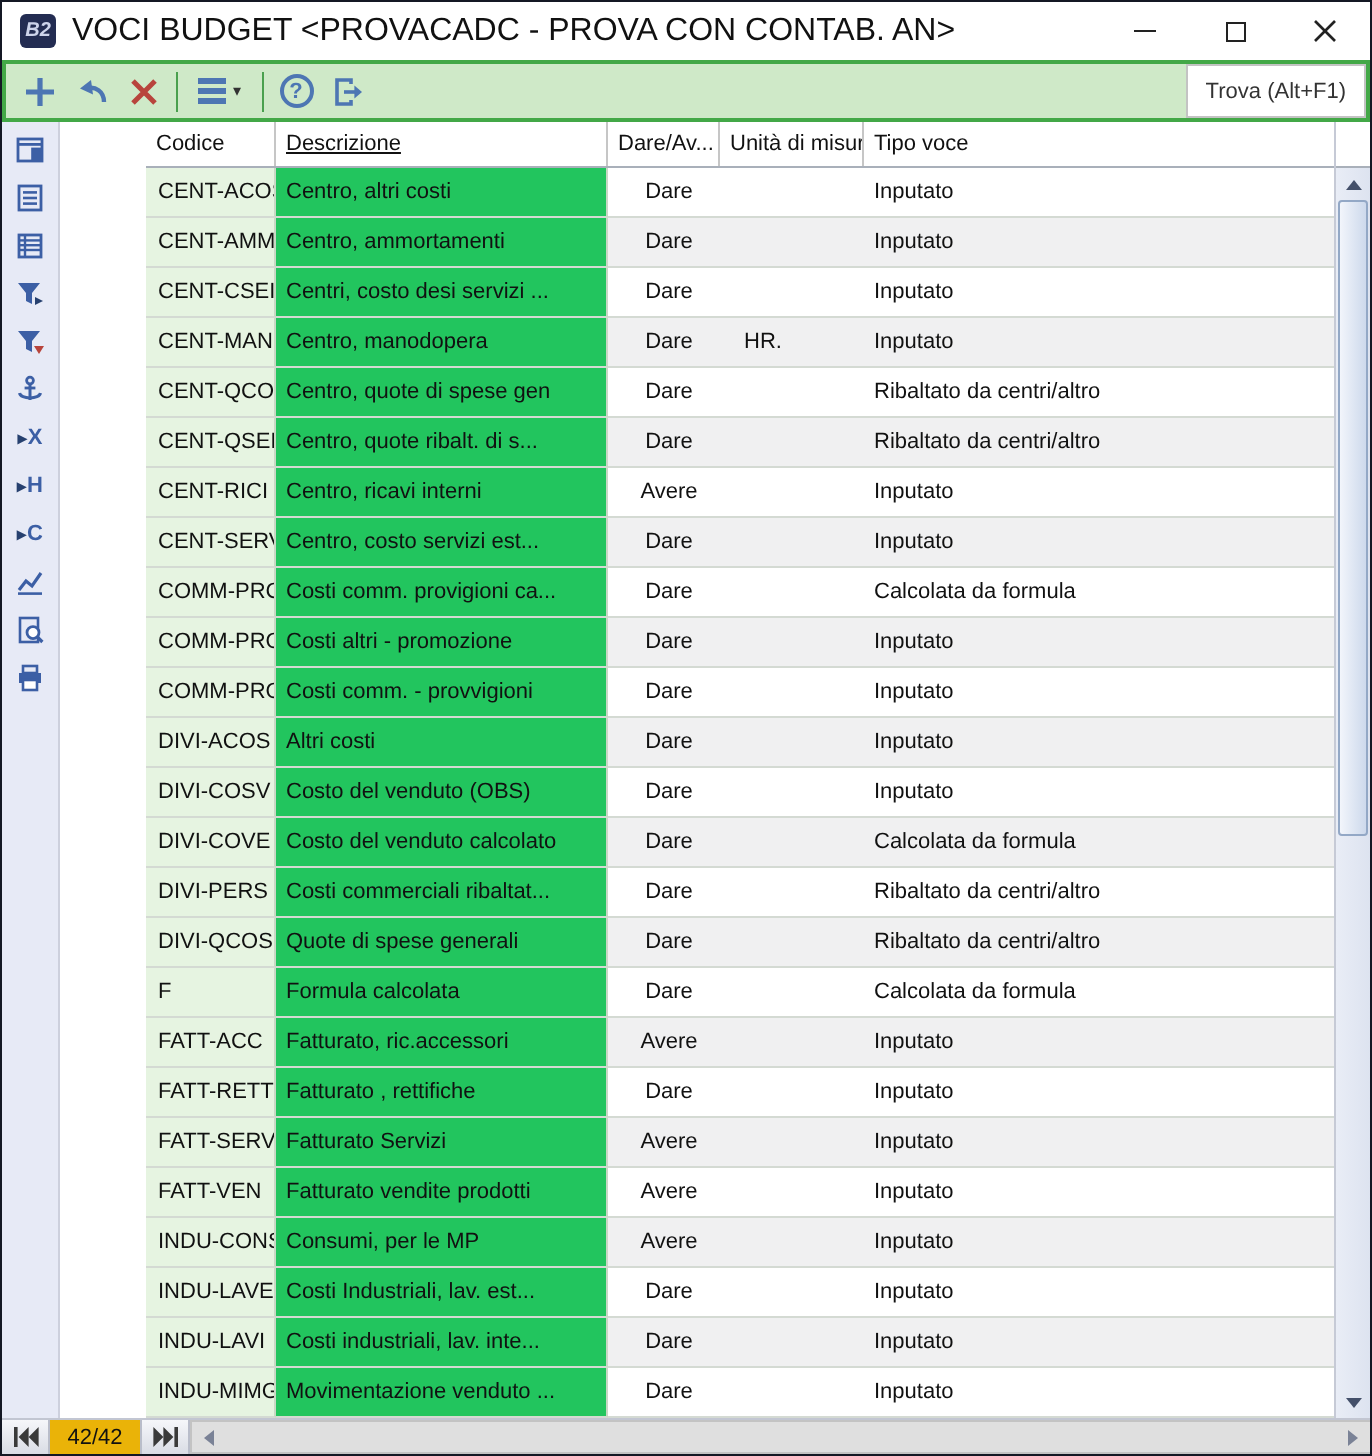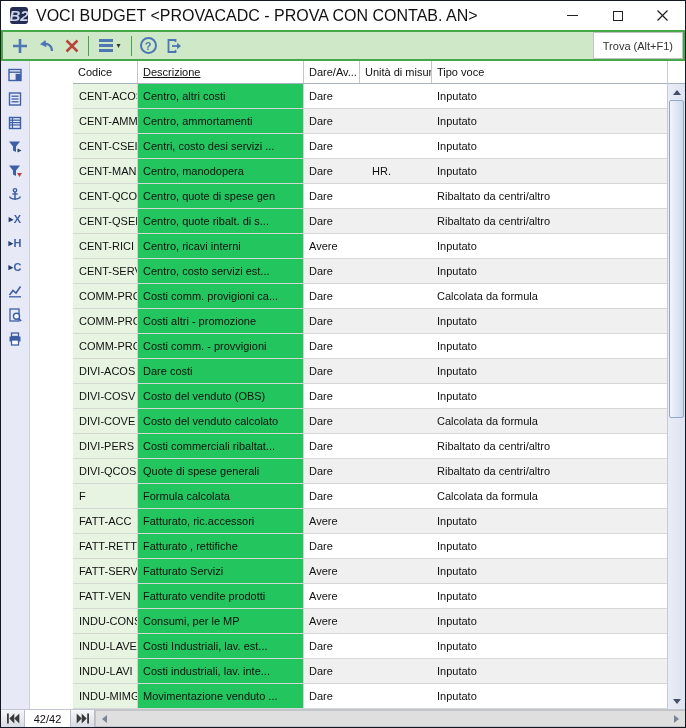--- a/index.html
+++ b/index.html
@@ -9,21 +9,21 @@
     border:1px solid #141824; background:#fff;
     display:flex; flex-direction:column; overflow:hidden;
   }
   
   .titlebar{
     height:29px; background:#fff; display:flex; align-items:center;
     padding:0 0 0 9px; flex:0 0 auto;
   }
   .app-logo{
     width:18px; height:17px; background:#232c52; border-radius:3px;
-    color:#cdd3ea; font-size:15px; font-weight:bold; font-style:italic;
+    color:#cdd3ea; font-size:10px; font-weight:bold; font-style:italic;
     display:flex; align-items:center; justify-content:center; margin-right:8px;
   }
   .title-text{ font-size:16px; color:#111; flex:1; white-space:nowrap; overflow:hidden;}
   .win-controls{ display:flex; height:100%; }
   .win-btn{ width:45px; height:100%; display:flex; align-items:center; justify-content:center; cursor:default;}
   .min-glyph{ width:11px; height:1.5px; background:#222; }
   .max-glyph{ width:10px; height:10px; border:1.2px solid #222; }
   
   .toolbar{
     height:31px; flex:0 0 auto; background:#cfe9c8; border:2px solid #43a847;
@@ -55,21 +55,21 @@
   .grid-header{ height:23px; flex:0 0 auto; display:flex; background:#fff; border-bottom:1px solid #a9b0ba; }
   .hcell{ font-size:11px; color:#111; line-height:22px; padding-left:5px; border-right:1px solid #c6c6c6; white-space:nowrap; overflow:hidden; }
   .grid-body{ flex:1 1 auto; overflow:hidden; }
   .grid-row{ height:25px; display:flex; }
   .cell{
     font-size:11px; color:#111; line-height:24px; white-space:nowrap; overflow:hidden;
     border-bottom:1px solid #d4dad3; background:#fff;
   }
   .c0{ width:65px; padding-left:6px; background:#e6f4e1; border-right:1px solid #c9d8c5; }
   .c1{ width:166px; padding-left:5px; background:#22c55e; border-right:1px solid #c9d8c5; }
-  .c2{ width:56px; padding-left:5px; }
+  .c2{ width:56px; padding-left:5px;text-align:center; }
   .c3{ width:72px; padding-left:12px; }
   .c4{ flex:1; padding-left:5px; }
   .grid-row.alt .c2, .grid-row.alt .c3, .grid-row.alt .c4{ background:#f0f0f1; }
   .hc0{ width:65px; } .hc1{ width:166px;text-decoration:underline; } .hc2{ width:56px; } .hc3{ width:72px; } .hc4{ flex:1; border-right:none; }
   
   .vscroll-col{ width:18px; flex:0 0 auto; display:flex; flex-direction:column; border-left:1px solid #c6cad6; }
   .vscroll-stub{ height:23px; background:#fff; border-bottom:1px solid #a9b0ba; }
   .vscroll{ flex:1; background:linear-gradient(90deg,#e9edf6,#dde3f0); display:flex; flex-direction:column; position:relative; }
   .v-arrow{ height:16px; display:flex; align-items:center; justify-content:center; }
   .tri-up{ width:0; height:0; border-left:4px solid transparent; border-right:4px solid transparent; border-bottom:5px solid #44506a; }
@@ -78,21 +78,21 @@
     position:absolute; left:1px; right:1px; top:16px; height:318px;
     background:linear-gradient(90deg,#f2f5fb,#cdd9ec); border:1px solid #93a8c6; border-radius:2px;
   }
   .v-spacer{ flex:1; }
   
   .statusbar{ height:18px; flex:0 0 auto; background:#e9ebf4; border-top:1px solid #c2c6d2; display:flex; align-items:stretch; }
   .nav-tile{
     width:24px; display:flex; align-items:center; justify-content:center;
     background:linear-gradient(#f6f7fa,#d9dce5); border-right:1px solid #b9bdca;
   }
-  .counter-box{ width:46px; background:#ffffff; border-right:1px solid #b9bdca; display:flex; align-items:center; justify-content:center; font-size:11px; color:#111; }
+  .counter-box{ width:46px; background:#eab308; border-right:1px solid #b9bdca; display:flex; align-items:center; justify-content:center; font-size:11px; color:#111; }
   .hscroll{ flex:1; background:#dfdfdf; border:1px solid #c3c3c3; border-right:none; display:flex; align-items:center; }
   .h-arrow{ width:17px; height:100%; display:flex; align-items:center; justify-content:center; }
   .tri-left{ width:0; height:0; border-top:4px solid transparent; border-bottom:4px solid transparent; border-right:5px solid #7a8296; }
   .tri-right{ width:0; height:0; border-top:4px solid transparent; border-bottom:4px solid transparent; border-left:5px solid #7a8296; }
   .h-track{ flex:1; height:100%; }
 </style>
 </head>
 <body>
 
 <div class="window">
@@ -315,21 +315,21 @@
           </div>
           <div class="grid-row">
             <div class="cell c0">COMM-PROV</div>
             <div class="cell c1">Costi comm. - provvigioni</div>
             <div class="cell c2">Dare</div>
             <div class="cell c3"></div>
             <div class="cell c4">Inputato</div>
           </div>
           <div class="grid-row alt">
             <div class="cell c0">DIVI-ACOS</div>
-            <div class="cell c1">Dare costi</div>
+            <div class="cell c1">Altri costi</div>
             <div class="cell c2">Dare</div>
             <div class="cell c3"></div>
             <div class="cell c4">Inputato</div>
           </div>
           <div class="grid-row">
             <div class="cell c0">DIVI-COSV</div>
             <div class="cell c1">Costo del venduto (OBS)</div>
             <div class="cell c2">Dare</div>
             <div class="cell c3"></div>
             <div class="cell c4">Inputato</div>

